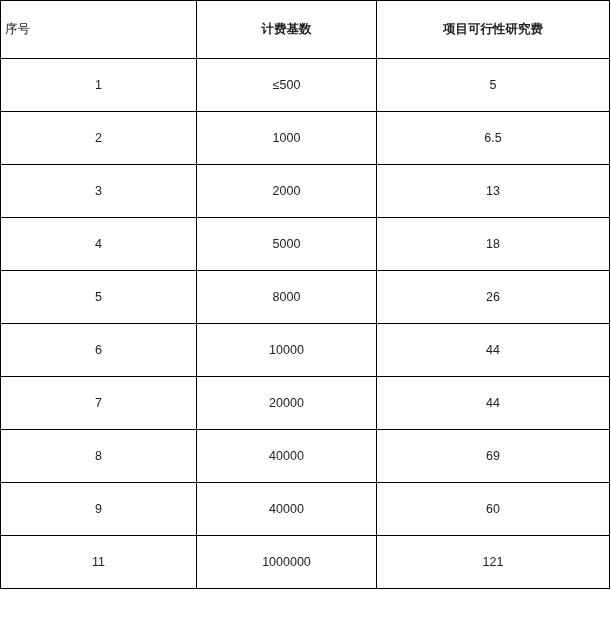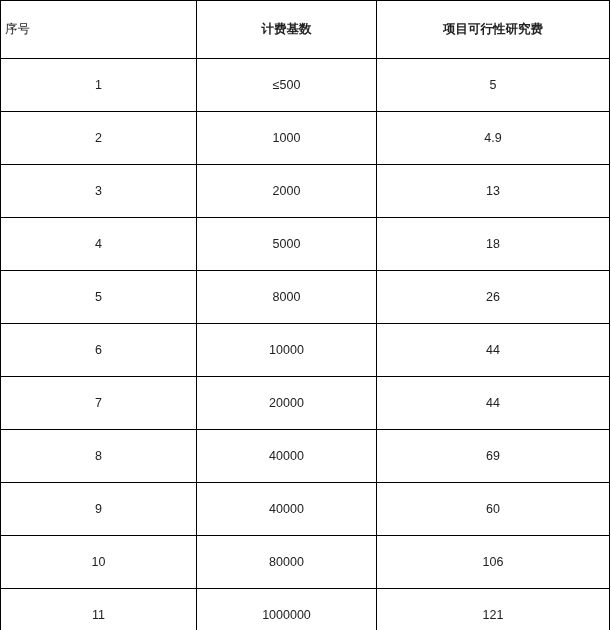--- a/index.html
+++ b/index.html
@@ -73,21 +73,21 @@
       </tr>
 
       <tr class="data-row">
         <td class="cell-center">1</td>
         <td class="cell-center">≤500</td>
         <td class="cell-center">5</td>
       </tr>
       <tr class="data-row">
         <td class="cell-center">2</td>
         <td class="cell-center">1000</td>
-        <td class="cell-center">4.9</td>
+        <td class="cell-center">6.5</td>
       </tr>
       <tr class="data-row">
         <td class="cell-center">3</td>
         <td class="cell-center">2000</td>
         <td class="cell-center">13</td>
       </tr>
       <tr class="data-row">
         <td class="cell-center">4</td>
         <td class="cell-center">5000</td>
         <td class="cell-center">18</td>
@@ -111,24 +111,19 @@
         <td class="cell-center">8</td>
         <td class="cell-center">40000</td>
         <td class="cell-center">69</td>
       </tr>
       <tr class="data-row">
         <td class="cell-center">9</td>
         <td class="cell-center">40000</td>
         <td class="cell-center">60</td>
       </tr>
       <tr class="data-row">
-        <td class="cell-center">10</td>
-        <td class="cell-center">80000</td>
-        <td class="cell-center">106</td>
-      </tr>
-      <tr class="data-row">
         <td class="cell-center">11</td>
         <td class="cell-center">1000000</td>
         <td class="cell-center">121</td>
       </tr>
     </tbody>
   </table>
 </div>
 
 </body></html>

